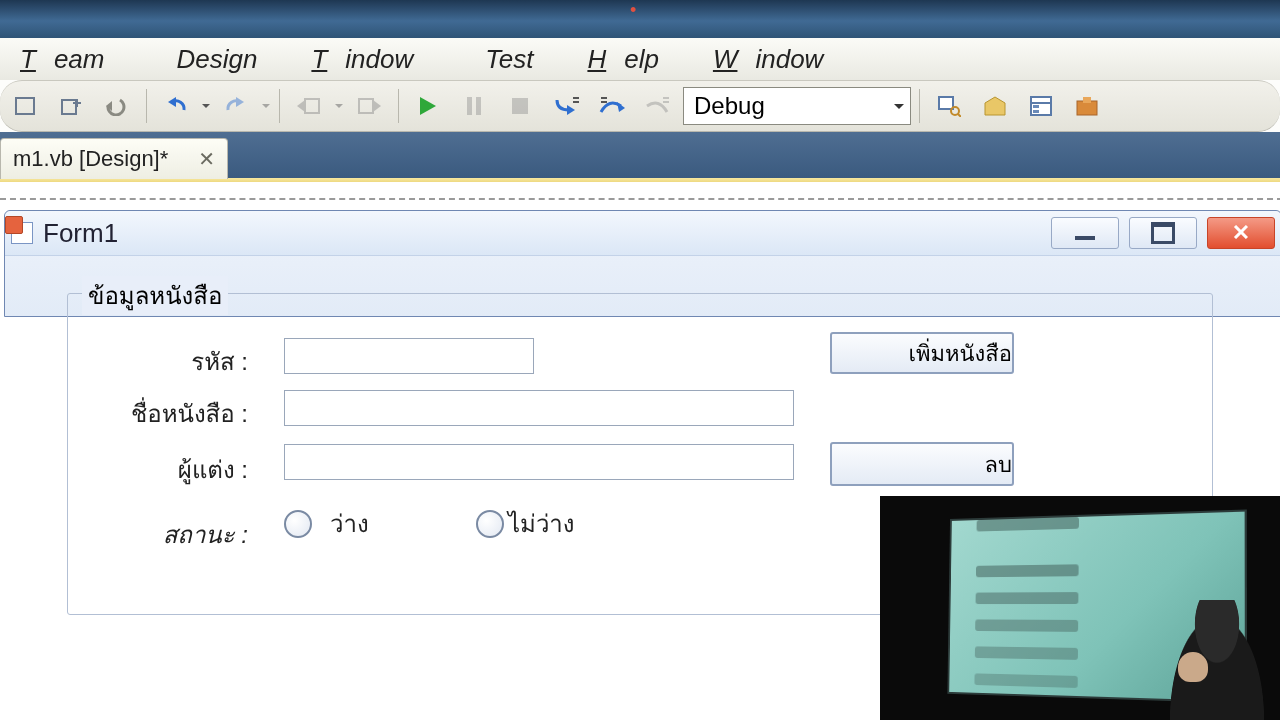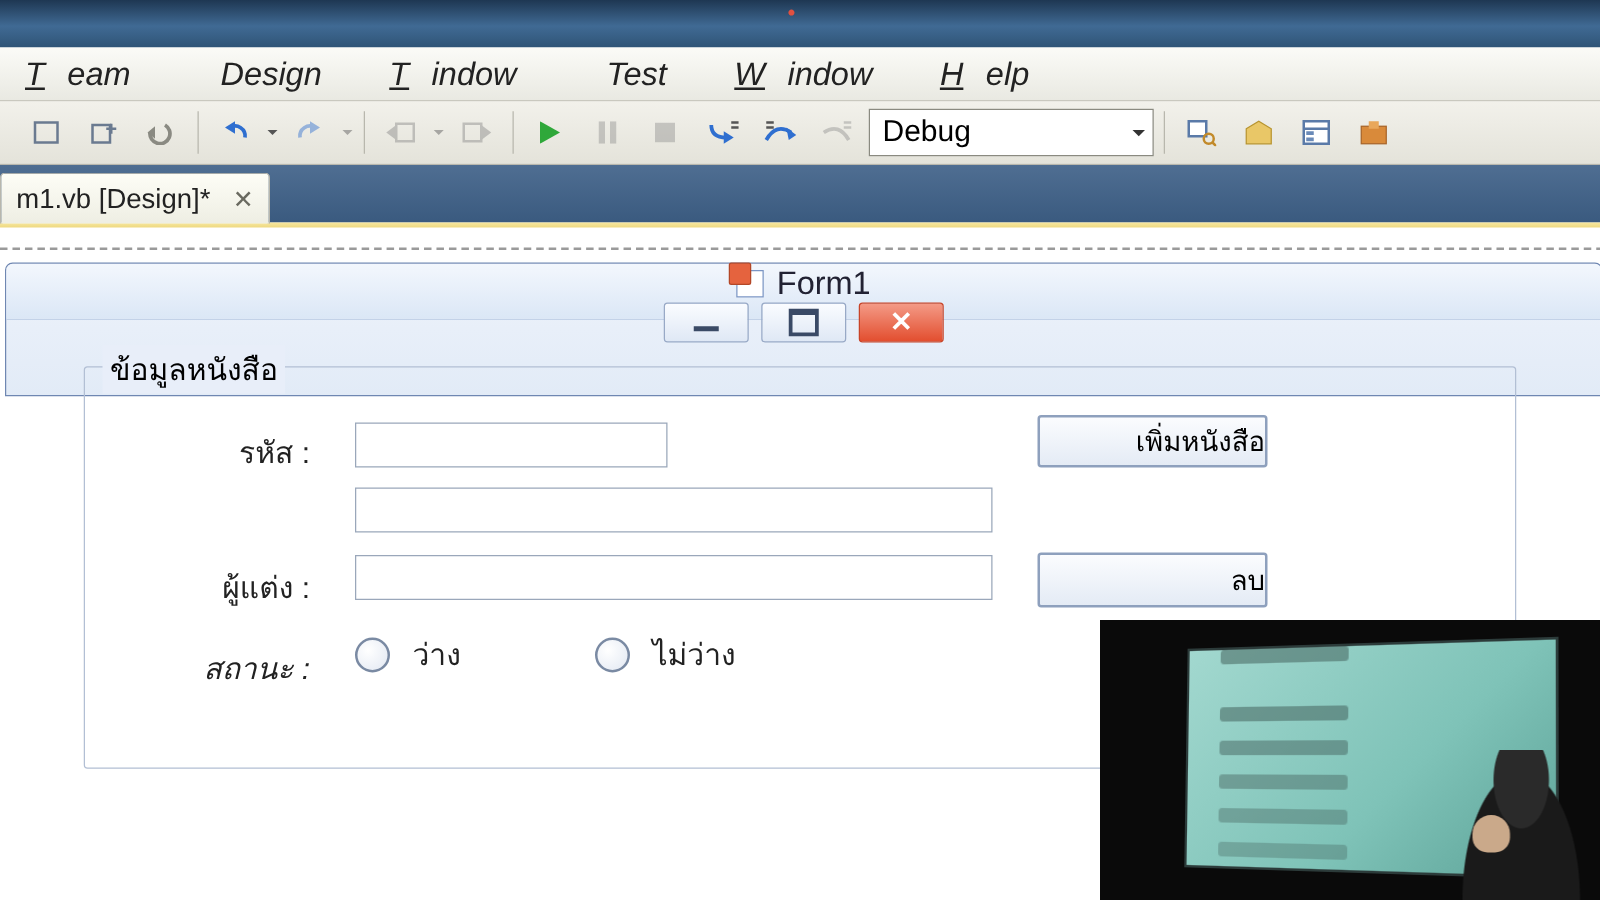--- a/index.html
+++ b/index.html
@@ -6,37 +6,37 @@
   
   .desktop-strip{height:38px;background:linear-gradient(to bottom,#1e3752 0%,#406a94 55%,#2f5476 100%);position:relative;}
   .desktop-strip::after{content:"•";color:#e05040;position:absolute;left:630px;top:0;font-size:18px;}
   
   .ide{position:absolute;left:0;top:38px;right:0;bottom:0;background:#fdfdfb;}
   
   .menubar{height:42px;background:linear-gradient(#fbfbf7,#e9e9e2);display:flex;align-items:center;padding:0 2px;font-size:26px;color:#222;}
   .menubar span{padding:0 18px;cursor:default;font-style:italic;}
   .menubar span u{text-decoration:underline;}
   
-  .toolbar{height:50px;background:linear-gradient(#f2f1eb,#e4e3da);border-top:1px solid #c9c8bf;border-bottom:1px solid #b9b8ae;display:flex;align-items:center;padding:0 16px;gap:4px;}
+  .toolbar{height:50px;background:linear-gradient(#f2f1eb,#e4e3da);border-top:1px solid #c9c8bf;border-bottom:1px solid #b9b8ae;display:flex;align-items:center;padding:0 4px;gap:4px;border-radius:22px;}
   .tb-btn{width:40px;height:36px;display:flex;align-items:center;justify-content:center;border:1px solid transparent;border-radius:3px;position:relative;}
   .tb-sep{width:1px;height:34px;background:#b8b7ad;margin:0 4px;}
   .tb-dd{width:10px;display:flex;align-items:center;justify-content:center;}
   .tb-dd::after{content:"";border:4px solid transparent;border-top-color:#555;margin-top:4px;}
   .cfg-select{width:210px;height:36px;border:1px solid #8a8a80;background:#fff;display:flex;align-items:center;justify-content:space-between;padding:0 6px 0 10px;font-size:24px;}
   .cfg-select .arrow{border:5px solid transparent;border-top-color:#333;margin-top:5px;}
   
   .tabstrip{height:46px;background:linear-gradient(#4f6e92,#3a5a7f);display:flex;align-items:flex-end;padding-left:0;}
-  .doctab{height:40px;background:linear-gradient(#fdfdf6,#eeeee3);border:1px solid #b8b7ad;border-bottom:none;border-top-left-radius:4px;border-top-right-radius:4px;display:flex;align-items:center;padding:0 12px;font-size:22px;color:#222;gap:18px;margin-bottom:-1px;}
+  .doctab{height:40px;background:linear-gradient(#fdfdf6,#eeeee3);border:1px solid #b8b7ad;border-bottom:none;border-top-left-radius:4px;border-top-right-radius:4px;display:flex;align-items:center;padding:0 12px;font-size:22px;color:#222;gap:30px;margin-bottom:-1px;}
   .doctab .x{font-size:20px;color:#6a6a60;cursor:pointer;}
   .tab-gold{height:6px;background:linear-gradient(#f7e7a0,#e9d271);border-bottom:1px solid #cdbb5a;}
   
   .design-surface{position:absolute;left:0;right:0;top:144px;bottom:0;background:#fff;}
   .selection-border{position:absolute;left:0;top:16px;right:-3px;height:2px;border-top:2px dashed #9a9a9a;}
   .form-window{position:absolute;left:4px;top:28px;width:1276px;background:linear-gradient(#eef3fb,#e2ebf7);border:1px solid #6f87b2;border-radius:6px 6px 0 0;padding-bottom:60px;}
-  .form-title{height:44px;display:flex;align-items:center;justify-content:space-between;padding:0 6px;background:linear-gradient(#f3f7fd,#dbe7f6);border-bottom:1px solid #c3d2e8;border-radius:6px 6px 0 0;flex-direction:column;}
+  .form-title{height:44px;display:flex;align-items:center;justify-content:space-between;padding:0 6px;background:linear-gradient(#f3f7fd,#dbe7f6);border-bottom:1px solid #c3d2e8;border-radius:6px 6px 0 0;}
   .form-title-left{display:flex;align-items:center;gap:10px;font-size:26px;color:#223;}
   .form-title-left .ficon{width:22px;height:22px;position:relative;}
   .form-title-left .ficon::before{content:"";position:absolute;inset:0;background:#fff;border:1px solid #7a95c4;}
   .form-title-left .ficon::after{content:"";position:absolute;left:-6px;top:-6px;width:16px;height:16px;background:#e5633e;border:1px solid #b34727;border-radius:2px;}
   .win-btns{display:flex;gap:10px;}
   .win-btn{width:66px;height:30px;border:1px solid #98a9c6;border-radius:3px;background:linear-gradient(#fafcff,#dfe8f5);display:flex;align-items:center;justify-content:center;}
   .win-btn.close{background:linear-gradient(#f49a86,#e24e2f);border-color:#c84428;}
   .win-btn .min{width:20px;height:4px;background:#3a4a66;margin-top:10px;}
   .win-btn .max{width:18px;height:14px;border:3px solid #3a4a66;border-top-width:5px;}
   .win-btn .cls{font-size:22px;color:#fff;font-weight:bold;}
@@ -63,22 +63,22 @@
 
 <div class="desktop-strip"></div>
 
 <div class="ide">
 
   <div class="menubar">
     <span><u>T</u><span>eam</span></span>
     <span><u></u><span>Design</span></span>
     <span><u>T</u><span>indow</span></span>
     <span><u></u><span>Test</span></span>
+    <span><u>H</u><span>elp</span></span>
     <span><u>W</u><span>indow</span></span>
-    <span><u>H</u><span>elp</span></span>
   </div>
 
   <div class="toolbar">
     <div class="tb-btn">
         <svg width="22" height="20">
           <rect x="2" y="2" width="18" height="16" fill="none" stroke="#6a7a90" stroke-width="2"></rect>
         </svg>
       </div>
     <div class="tb-btn">
         <svg width="22" height="20">
@@ -229,38 +229,41 @@
         <div class="legend">ข้อมูลหนังสือ</div>
 
         <div class="frow" style="left:30px;top:48px;">
           <div class="flabel" style="width:150px">รหัส :</div>
         </div>
         <div class="finput" style="position:absolute;left:216px;top:44px;width:248px" value=""></div>
         <div class="fbtn" style="position:absolute;left:762px;top:38px">
             <span>เพิ่มหนังสือ</span>
           </div>
 
+        <div class="frow" style="left:0;top:100px;">
+          <div class="flabel" style="width:180px">ชื่อหนังสือ :</div>
+        </div>
         <div class="finput" style="position:absolute;left:216px;top:96px;width:508px" value=""></div>
 
         <div class="frow" style="left:40px;top:156px;">
           <div class="flabel" style="width:140px">ผู้แต่ง :</div>
         </div>
         <div class="finput" style="position:absolute;left:216px;top:150px;width:508px" value=""></div>
         <div class="fbtn" style="position:absolute;left:762px;top:148px;height:40px">
             <span>ลบ</span>
           </div>
 
         <div class="frow" style="left:40px;top:221px;font-style:italic;">
           <div class="flabel" style="width:140px">สถานะ :</div>
         </div>
         <div class="frow" style="left:216px;top:210px;gap:18px">
           <div class="radio"></div>
           <div class="flabel">ว่าง</div>
         </div>
-        <div class="frow" style="left:408px;top:210px;gap:18px">
+        <div class="frow" style="left:408px;top:210px;gap:4px">
           <div class="radio"></div>
           <div class="flabel">ไม่ว่าง</div>
         </div>
       </div>
     </div>
   </div>
 </div>
 
 <div class="webcam">
   <div class="screen"></div>

